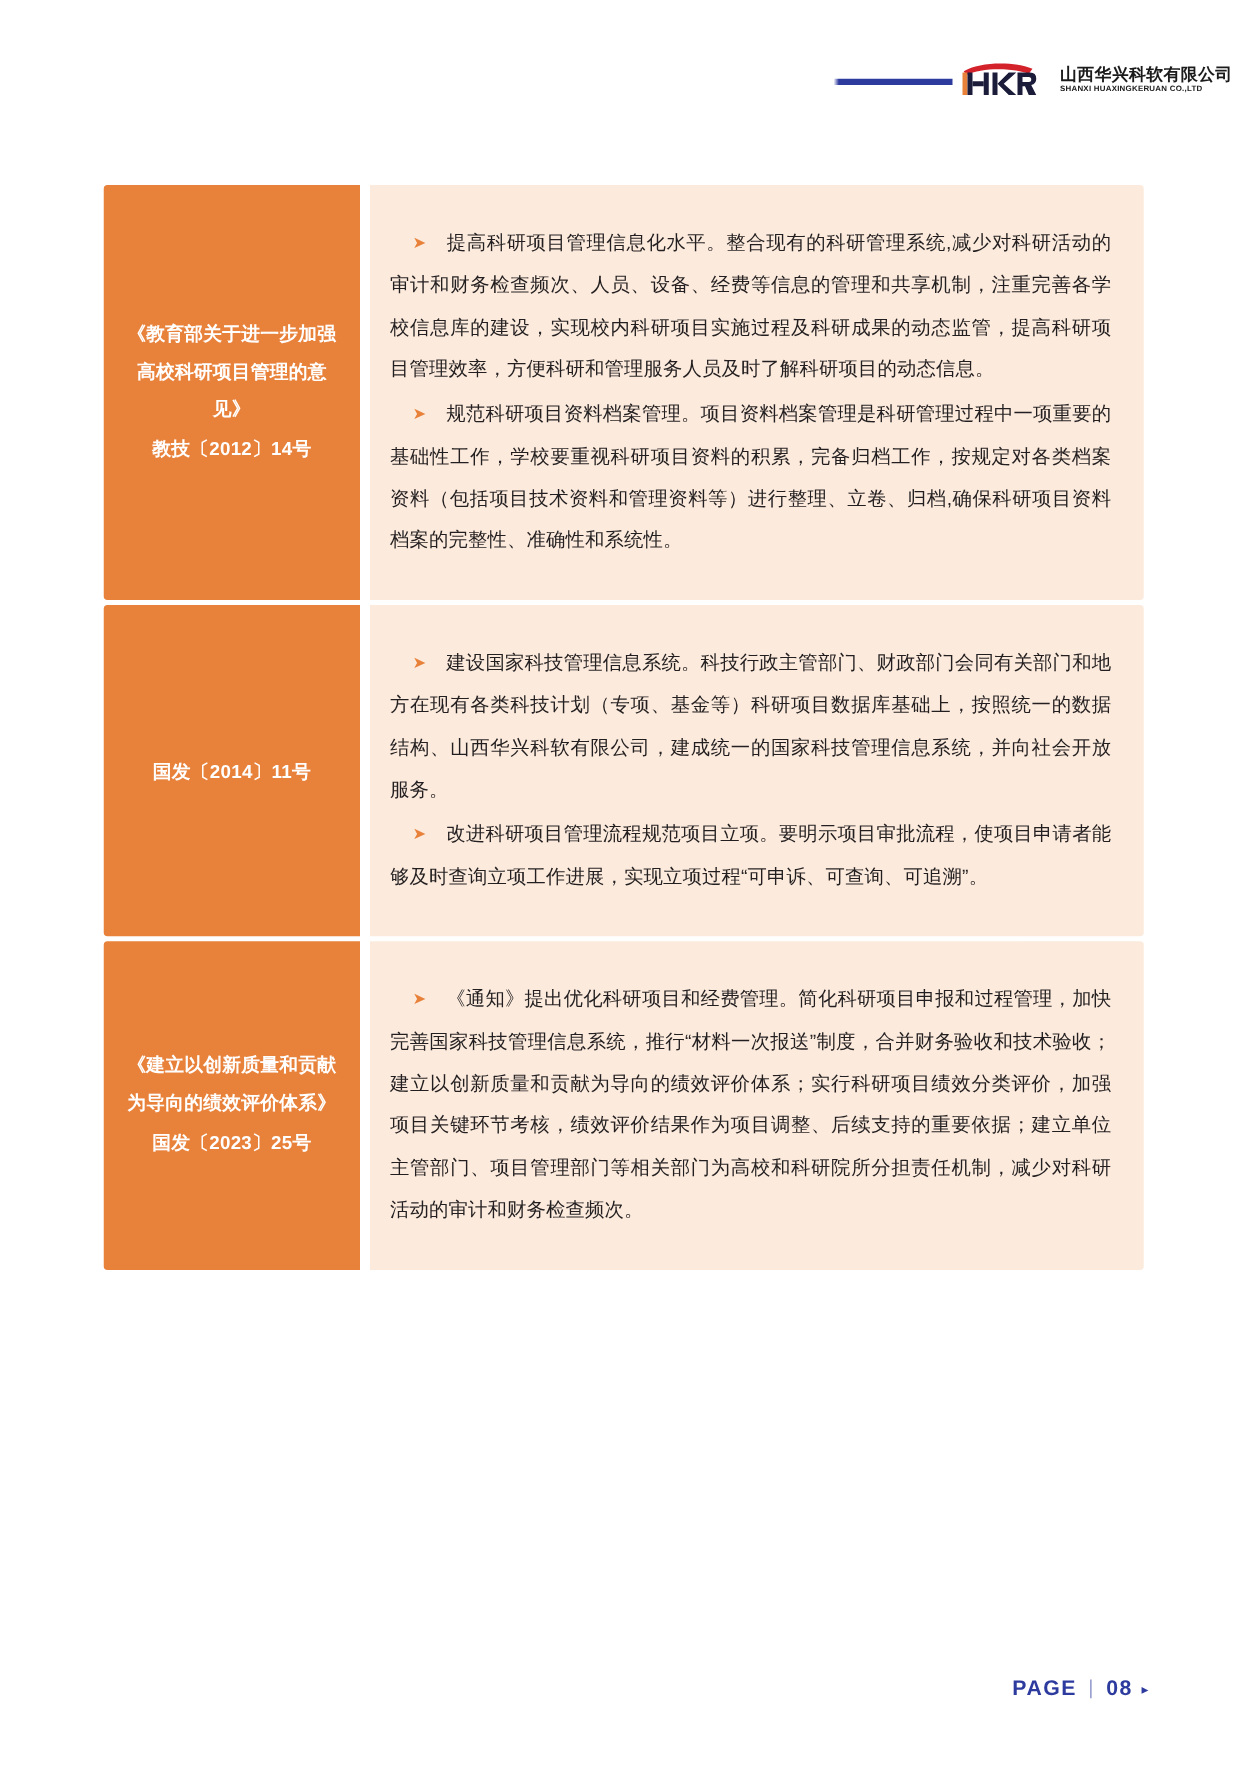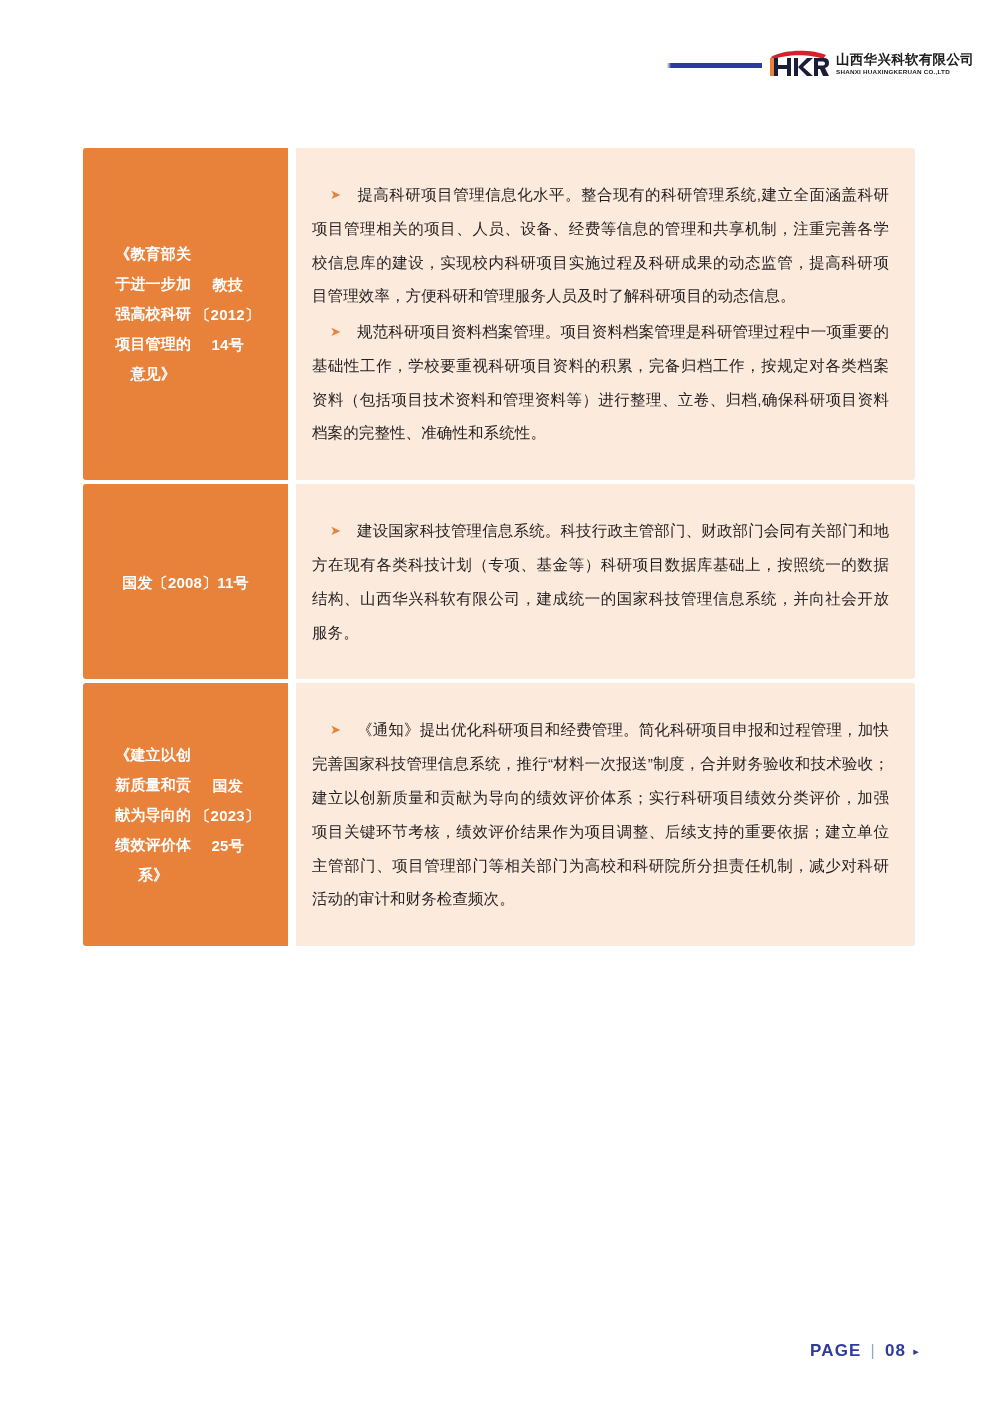--- a/index.html
+++ b/index.html
@@ -34,21 +34,21 @@
     background: linear-gradient(to right, #ffffff 0%, #ffffff 33%, #2d3a9e 36%, #2d3a9e 100%);
   }
   .brand-logo {
     position: absolute;
     left: 768px;
     top: 44px;
     width: 168px;
     height: 40px;
     display: flex;
     align-items: center;
-    gap: 6px;
+    gap: 18px;
   }
   .logo-mark {
     position: relative;
     width: 62px;
     height: 32px;
     flex: 0 0 auto;
   }
   .logo-mark svg { display: block; }
   .logo-text {
     display: flex;
@@ -87,23 +87,24 @@
     margin-bottom: 4px;
   }
   .policy-row:last-child { margin-bottom: 0; }
 
   .row-label {
     flex: 0 0 205px;
     width: 205px;
     background: #e8813a;
     color: #ffffff;
     display: flex;
+    flex-direction: column;
     align-items: center;
     justify-content: center;
-    padding: 14px 28px;
+    padding: 14px 17px;
     box-sizing: border-box;
     border-radius: 3px 0 0 3px;
   }
   .row-label .doc-title {
     font-size: 15px;
     font-weight: bold;
     line-height: 2.0;
     text-align: center;
     letter-spacing: 0.2px;
   }
@@ -209,32 +210,33 @@
 
 <div class="policy-table">
 
   <div class="policy-row">
     <div class="row-label">
       <div class="doc-title">《教育部关于进一步加强高校科研项目管理的意见》</div>
       <div class="doc-number">教技〔2012〕14号</div>
     </div>
     <div class="row-spacer"></div>
     <div class="row-content">
-      <p class="content-para"><span class="bullet-arrow">➤</span><span>提高科研项目管理信息化水平。整合现有的科研管理系统,建立全面涵盖科研项目管理相关的项目、人员、设备、经费等信息的管理和共享机制，注重完善各学校信息库的建设，实现校内科研项目实施过程及科研成果的动态监管，提高科研项目管理效率，方便科研和管理服务人员及时了解科研项目的动态信息。</span></p>
+      <p class="content-para"><span class="bullet-arrow">➤</span><span>提高科研项目管理信息化水平。整合现有的科研管理系统,减少对科研活动的审计和财务检查频次、人员、设备、经费等信息的管理和共享机制，注重完善各学校信息库的建设，实现校内科研项目实施过程及科研成果的动态监管，提高科研项目管理效率，方便科研和管理服务人员及时了解科研项目的动态信息。</span></p>
       <p class="content-para"><span class="bullet-arrow">➤</span><span>规范科研项目资料档案管理。项目资料档案管理是科研管理过程中一项重要的基础性工作，学校要重视科研项目资料的积累，完备归档工作，按规定对各类档案资料（包括项目技术资料和管理资料等）进行整理、立卷、归档,确保科研项目资料档案的完整性、准确性和系统性。</span></p>
     </div>
   </div>
 
   <div class="policy-row">
     <div class="row-label">
-      <div class="doc-number">国发〔2008〕11号</div>
+      <div class="doc-number">国发〔2014〕11号</div>
     </div>
     <div class="row-spacer"></div>
     <div class="row-content">
       <p class="content-para"><span class="bullet-arrow">➤</span><span>建设国家科技管理信息系统。科技行政主管部门、财政部门会同有关部门和地方在现有各类科技计划（专项、基金等）科研项目数据库基础上，按照统一的数据结构、山西华兴科软有限公司，建成统一的国家科技管理信息系统，并向社会开放服务。</span></p>
+      <p class="content-para"><span class="bullet-arrow">➤</span><span>改进科研项目管理流程规范项目立项。要明示项目审批流程，使项目申请者能够及时查询立项工作进展，实现立项过程“可申诉、可查询、可追溯”。</span></p>
     </div>
   </div>
 
   <div class="policy-row">
     <div class="row-label">
       <div class="doc-title">《建立以创新质量和贡献为导向的绩效评价体系》</div>
       <div class="doc-number">国发〔2023〕25号</div>
     </div>
     <div class="row-spacer"></div>
     <div class="row-content">

